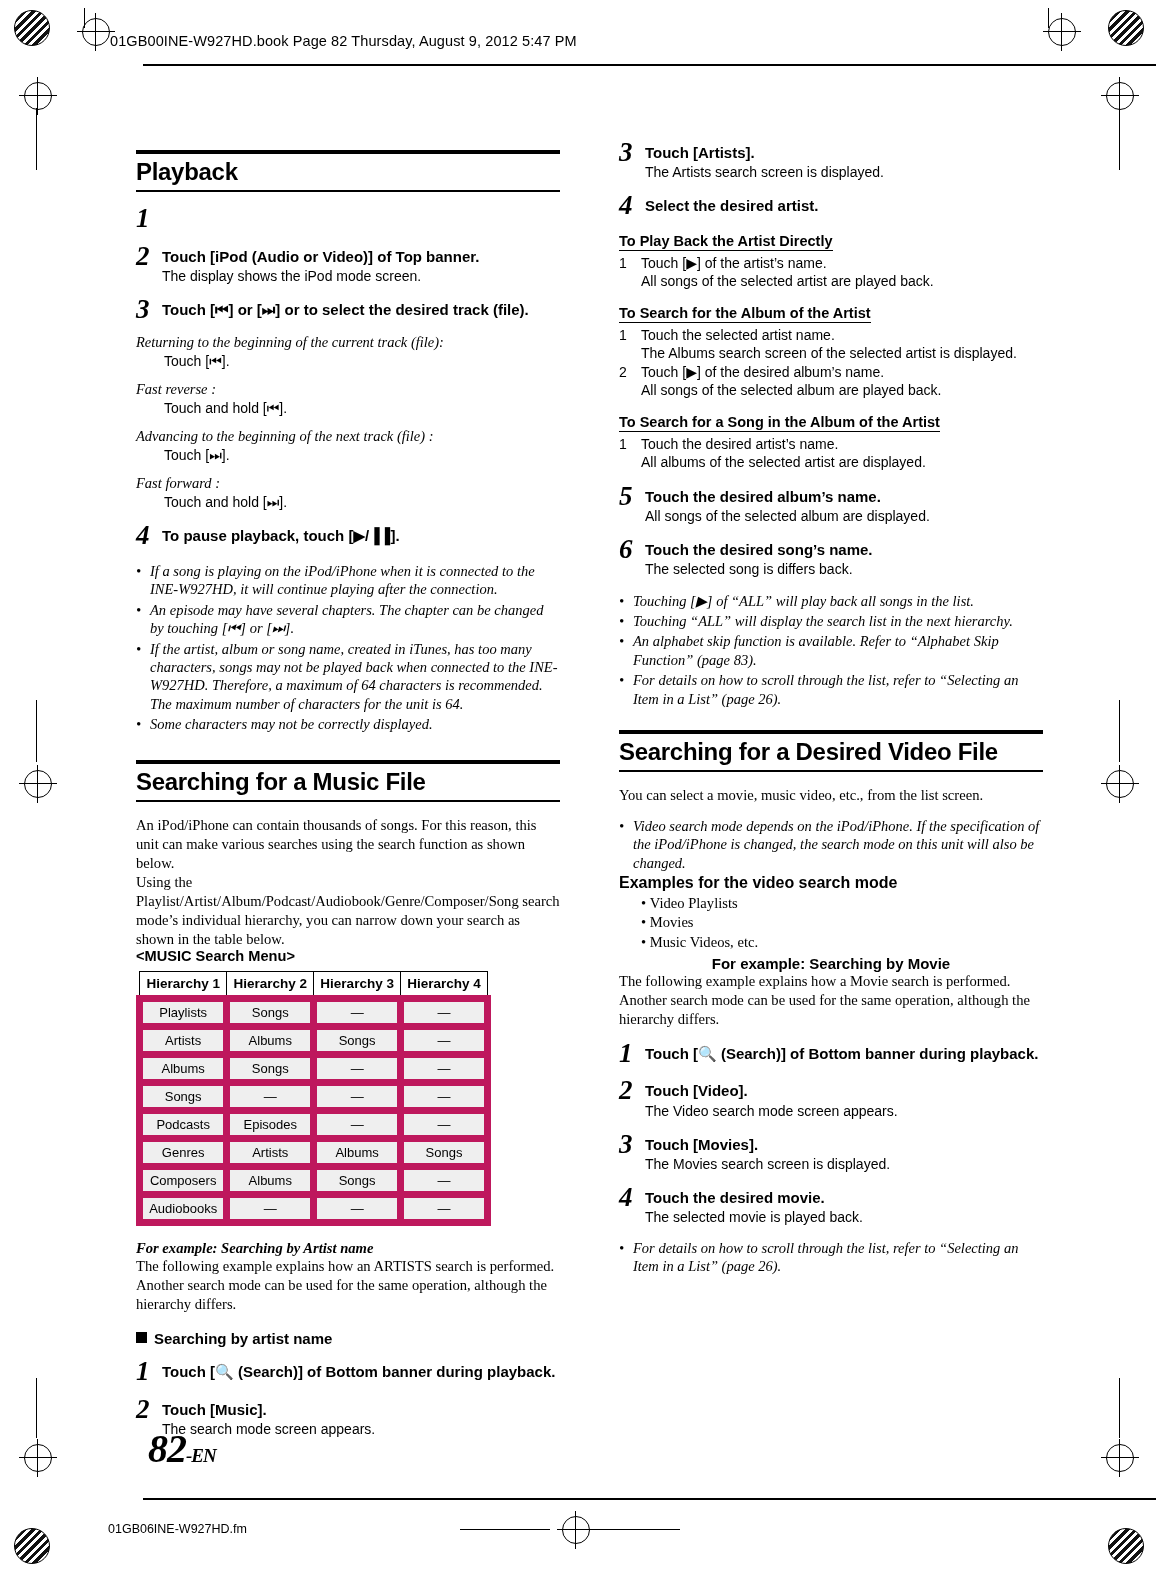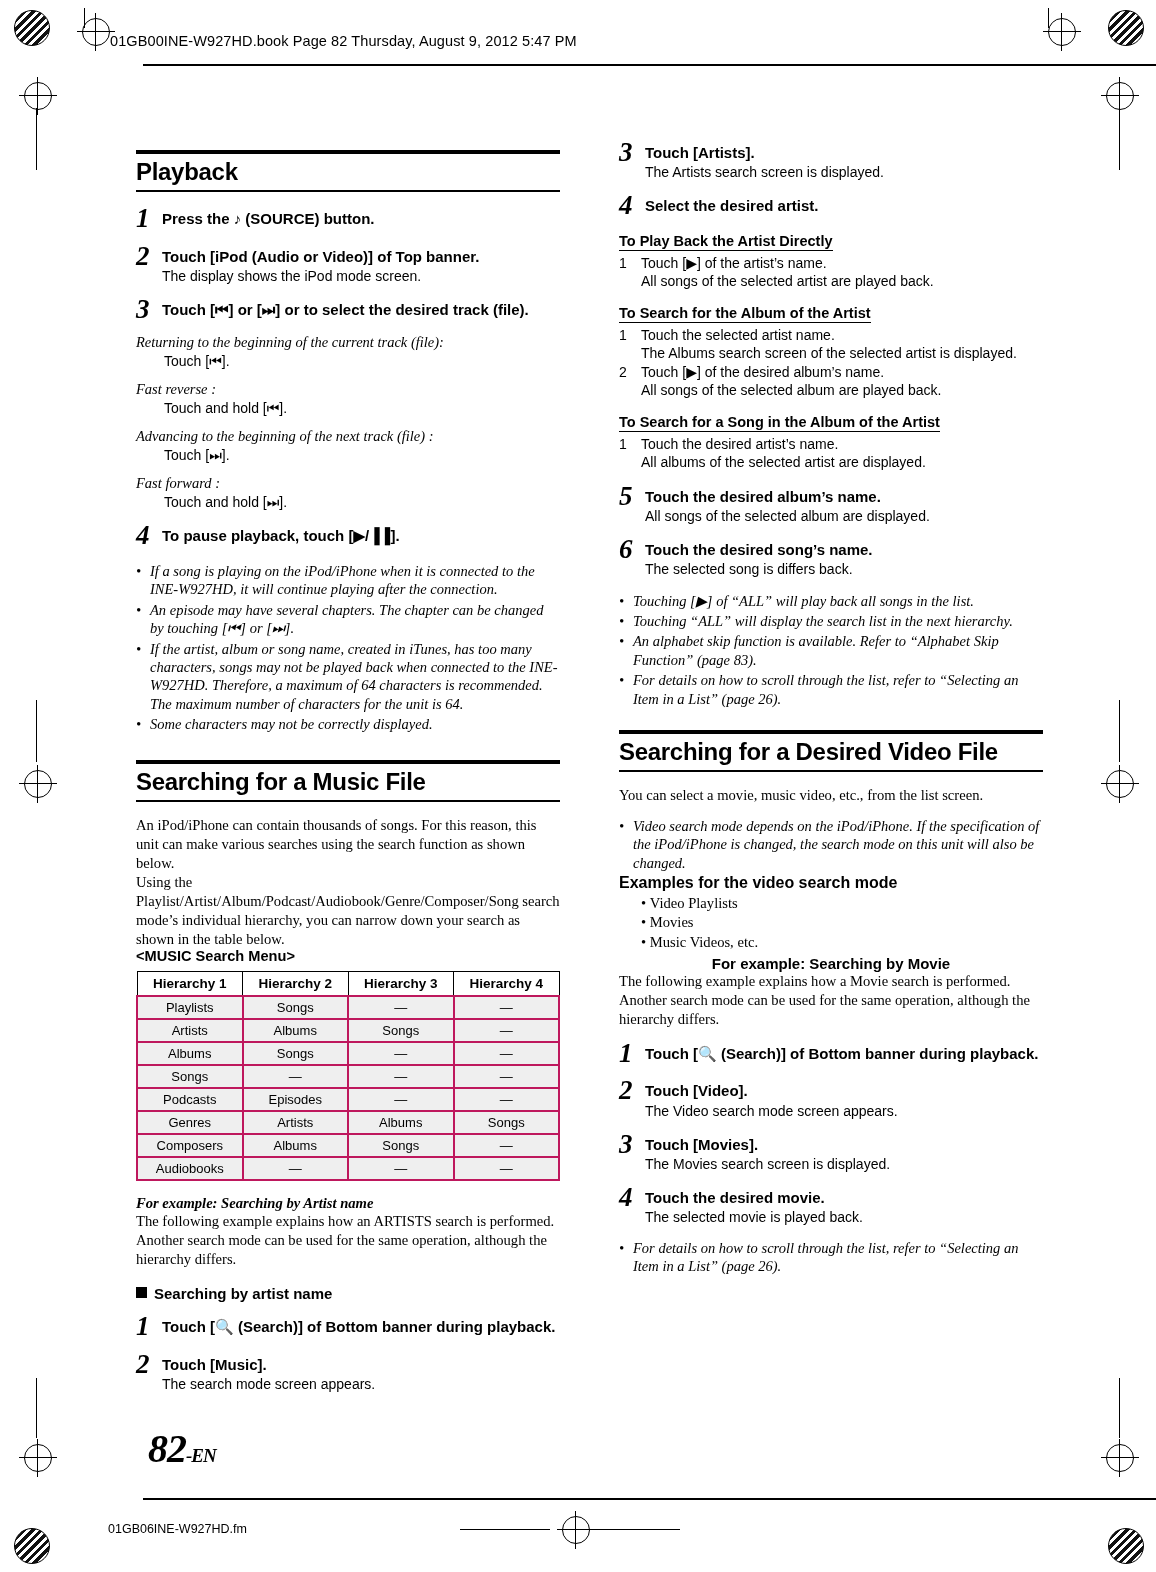--- a/index.html
+++ b/index.html
@@ -91,29 +91,29 @@
     font-size:14.5px;font-weight:bold;border-bottom:1.5px solid #000;
     display:inline-block;padding-bottom:1px;margin-top:14px;
   }
   .numlist{margin-top:3px;}
   .numrow{display:flex;font-family:"Liberation Sans", sans-serif;font-size:14px;line-height:1.32;}
   .numrow .n{width:22px;flex:0 0 22px;}
   .numrow .t{flex:1;}
 
   
   table.hier{
-    border-collapse:collapse;margin-top:7px;width:424px;
+    border-collapse:collapse;margin-top:7px;width:355px;
     font-family:"Liberation Sans", sans-serif;
   }
   table.hier th{
     border:1px solid #000;background:#fff;font-size:13.5px;font-weight:bold;
     padding:4px 2px;text-align:center;
   }
   table.hier td{
-    border:2px solid #be185d;font-size:13px;padding:3px 2px;text-align:center;
+    border:7px solid #be185d;font-size:13px;padding:3px 2px;text-align:center;
     background:#efefef;
   }
 
   .sq{
     display:inline-block;width:11px;height:11px;background:#000;
     margin-right:7px;vertical-align:1px;
   }
   .minihead{
     font-family:"Liberation Sans", sans-serif;font-size:15px;font-weight:bold;
     margin-top:16px;
@@ -176,23 +176,20 @@
   <div class="footrule"></div>
 
   <div class="col col-left">
 
     <div class="sec-wrap">
       <h2 class="section">Playback</h2>
     </div>
 
     <div class="step">
       <div class="num">1</div>
-      <div class="body">
-        <div class="title mono-btn">Press the  ♪  (SOURCE) button.</div>
-      </div>
     </div>
 
     <div class="step">
       <div class="num">2</div>
       <div class="body">
         <div class="title mono-btn">Touch [iPod (Audio or Video)] of Top banner.</div>
         <div class="sub">The display shows the iPod mode screen.</div>
       </div>
     </div>
 

